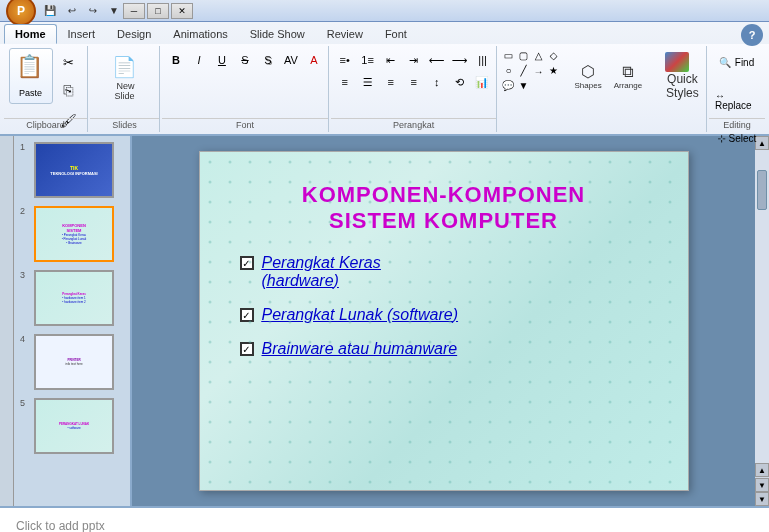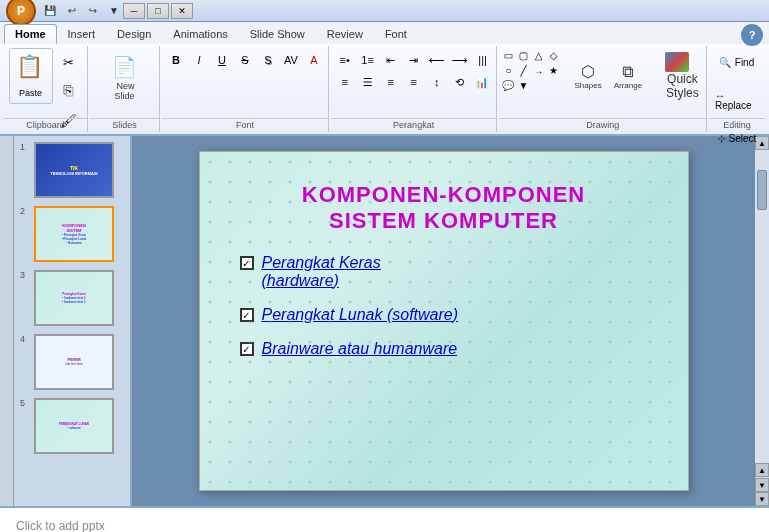--- a/index.html
+++ b/index.html
@@ -398,21 +398,20 @@
             </div>
           </div>
         </div>
         <div style="display:flex; flex-direction:column; gap:2px;">
           <div class="ribbon-btn" style="height:56px; min-width:36px; font-size:8px;">
             <div style="font-size:14px; background: linear-gradient(135deg, #4488cc, #cc4444, #44cc44); width:24px; height:20px; border-radius:2px;"></div>
             <span style="font-size:12px; text-align:center;margin-left:10px;">Quick<br>Styles</span>
           </div>
         </div>
       </div>
-      <div class="ribbon-group-label">Drawing</div>
     </div>
 
     <div class="ribbon-group" style="min-width:55px; padding-top:4px;">
       <div style="display:flex; flex-direction:column; gap:14px; padding-bottom:14px;">
         <div class="ribbon-btn-small" style="width:46px; height:24px; font-size:10px;">🔍 Find</div>
         <div class="ribbon-btn-small" style="width:46px; height:24px; font-size:10px;">↔ Replace</div>
         <div class="ribbon-btn-small" style="width:46px; height:24px; font-size:10px;">⊹ Select</div>
       </div>
       <div class="ribbon-group-label">Editing</div>
     </div>

